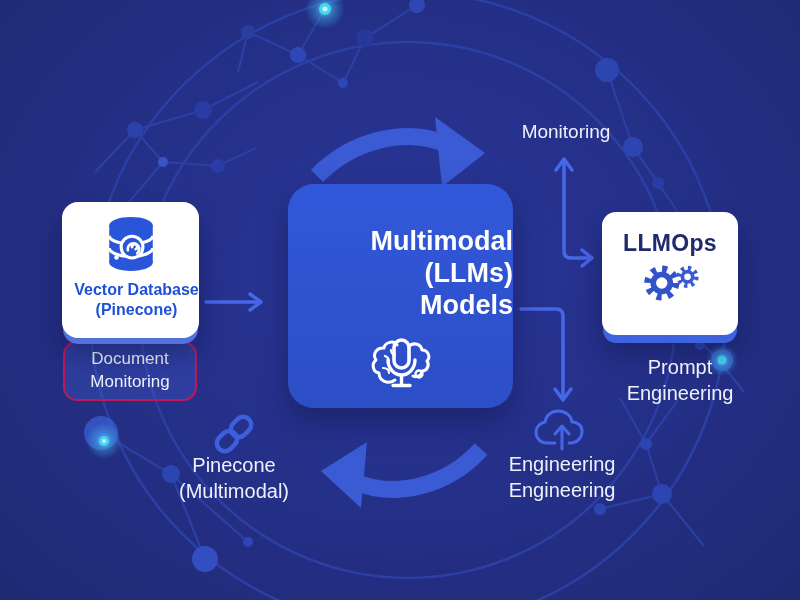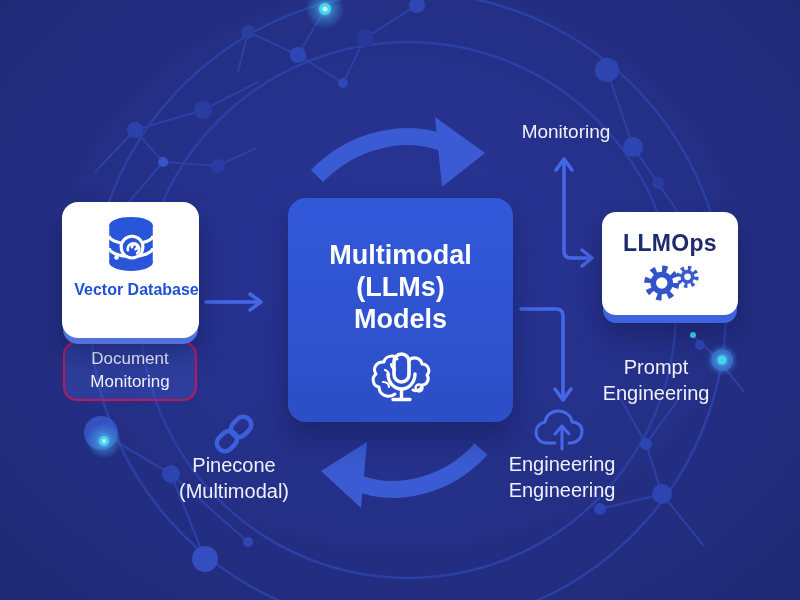--- a/index.html
+++ b/index.html
@@ -6,30 +6,30 @@
   body{
     width:800px;height:600px;position:relative;overflow:hidden;
     font-family:"Liberation Sans","DejaVu Sans",sans-serif;
     background:radial-gradient(ellipse at 50% 45%, #293699 0%, #242f86 55%, #1f2a74 100%);
   }
   .layer{position:absolute;left:0;top:0;width:800px;height:600px;}
   .card{position:absolute;background:#fff;border-radius:16px;text-align:center;z-index:3;}
   .vector-card{left:62px;top:202px;width:137px;height:136px;
     box-shadow:0 7px 0 -1px rgba(86,122,235,.9), 0 16px 26px rgba(8,12,50,.35);}
   .vector-card .ttl{color:#1e50d8;font-weight:bold;font-size:16px;line-height:1.22;margin-top:6px;margin-left:12px;}
-  .llmops-card{left:602px;top:212px;width:136px;height:103px;border-radius:14px;
+  .llmops-card{left:602px;top:212px;width:136px;height:123px;border-radius:14px;
     box-shadow:0 9px 0 -1px #3e63de, 0 18px 28px rgba(8,12,50,.35);}
   .llmops-card .ttl{color:#1f2b6e;font-weight:bold;font-size:23px;margin-top:18px;letter-spacing:.3px;}
   .doc-tag{position:absolute;left:63px;top:341px;width:130px;height:56px;z-index:2;
     border:2px solid #be185d;border-radius:14px;background:rgba(72,100,216,.28);
     color:#edf0fb;font-size:17px;line-height:1.35;display:flex;flex-direction:column;
     align-items:center;justify-content:center;}
-  .center-box{position:absolute;left:288px;top:198px;width:225px;height:224px;z-index:3;
-    background:linear-gradient(180deg,#3258da 0%, #2c4ec6 100%);border-radius:18px;
-    box-shadow:0 14px 30px rgba(8,12,50,.35);text-align:center;color:#fff;}
+  .center-box{position:absolute;left:288px;top:184px;width:225px;height:224px;z-index:3;
+    background:linear-gradient(180deg,#3258da 0%, #2c4ec6 100%);border-radius:26px;
+    box-shadow:0 14px 30px rgba(8,12,50,.35);text-align:right;color:#fff;}
   .center-box .lines{margin-top:42px;font-weight:bold;font-size:27px;line-height:1.18;}
   .lbl{position:absolute;z-index:3;color:#eef1fb;font-size:20px;font-weight:500;
     text-align:center;line-height:1.3;transform:translate(-50%,-50%);white-space:nowrap;}
   .lbl.monitoring{font-size:19px;}
   svg{display:block;}
   .icon-wrap{display:flex;justify-content:center;}
 </style>
 </head>
 <body>
 
@@ -152,20 +152,21 @@
         <path d="M3,19 a21,8 0 0 0 42,0"></path>
         <path d="M3,31 a21,8 0 0 0 42,0"></path>
       </g>
       <circle cx="25" cy="30" r="10.5" fill="#2956d8" stroke="#fff" stroke-width="3"></circle>
       <path d="M21,33 a5.5,5.5 0 1 1 9,3 M25,30 a2.5,2.5 0 1 1 3.5,2" stroke="#fff" stroke-width="2.6" fill="none" stroke-linecap="round"></path>
       <circle cx="10" cy="40" r="2.2" fill="#fff"></circle>
     </svg>
   </div>
   <div class="ttl">
     <div>Vector Database</div>
+    <div>(Pinecone)</div>
   </div>
 </div>
 
 <div class="center-box">
   <div class="lines">
     <div>Multimodal</div>
     <div>(LLMs)</div>
     <div>Models</div>
   </div>
   <div class="icon-wrap" style="margin-top:12px;">
@@ -197,21 +198,21 @@
         <circle r="8" fill="none" stroke="#3a5ad0" stroke-width="5.5" stroke-dasharray="2.9 3.4"></circle>
         <circle r="6.8" fill="#3a5ad0"></circle>
         <circle r="3.2" fill="#ffffff"></circle>
       </g>
     </svg>
   </div>
 </div>
 
 <div class="lbl monitoring" style="left:566px;top:132px;">Monitoring</div>
 
-<div class="lbl" style="left:656px;top:380px;">
+<div class="lbl" style="left:680px;top:380px;">
   <div>Prompt</div>
   <div>Engineering</div>
 </div>
 
 <div class="lbl" style="left:562px;top:477px;">
   <div>Engineering</div>
   <div>Engineering</div>
 </div>
 
 <div class="lbl" style="left:234px;top:478px;">

